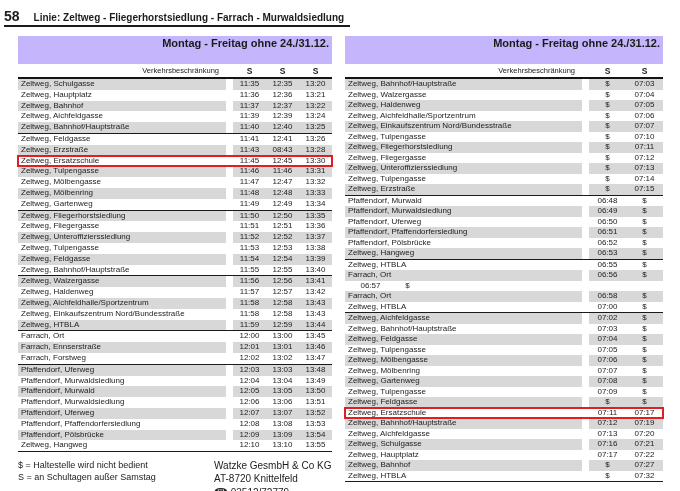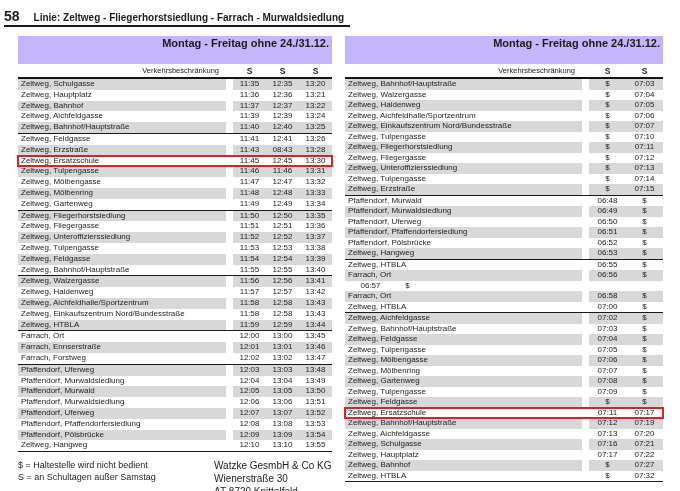--- a/index.html
+++ b/index.html
@@ -398,21 +398,20 @@
       </div>
 
       <div class="footer">
         <div class="legend">
           <div>$ = Haltestelle wird nicht bedient</div>
           <div>S = an Schultagen außer Samstag</div>
           <div class="valid">gültig ab: September 2020</div>
         </div>
         <div class="company">
           <div>Watzke GesmbH &amp; Co KG</div>
-          <div>Wienerstraße 30</div>
           <div>AT-8720 Knittelfeld</div>
           <div class="phone-line">
             <span class="phone-glyph">☎</span>
             <span>03512/72779</span>
           </div>
         </div>
       </div>
     </div>
 
     <div class="col-right">

